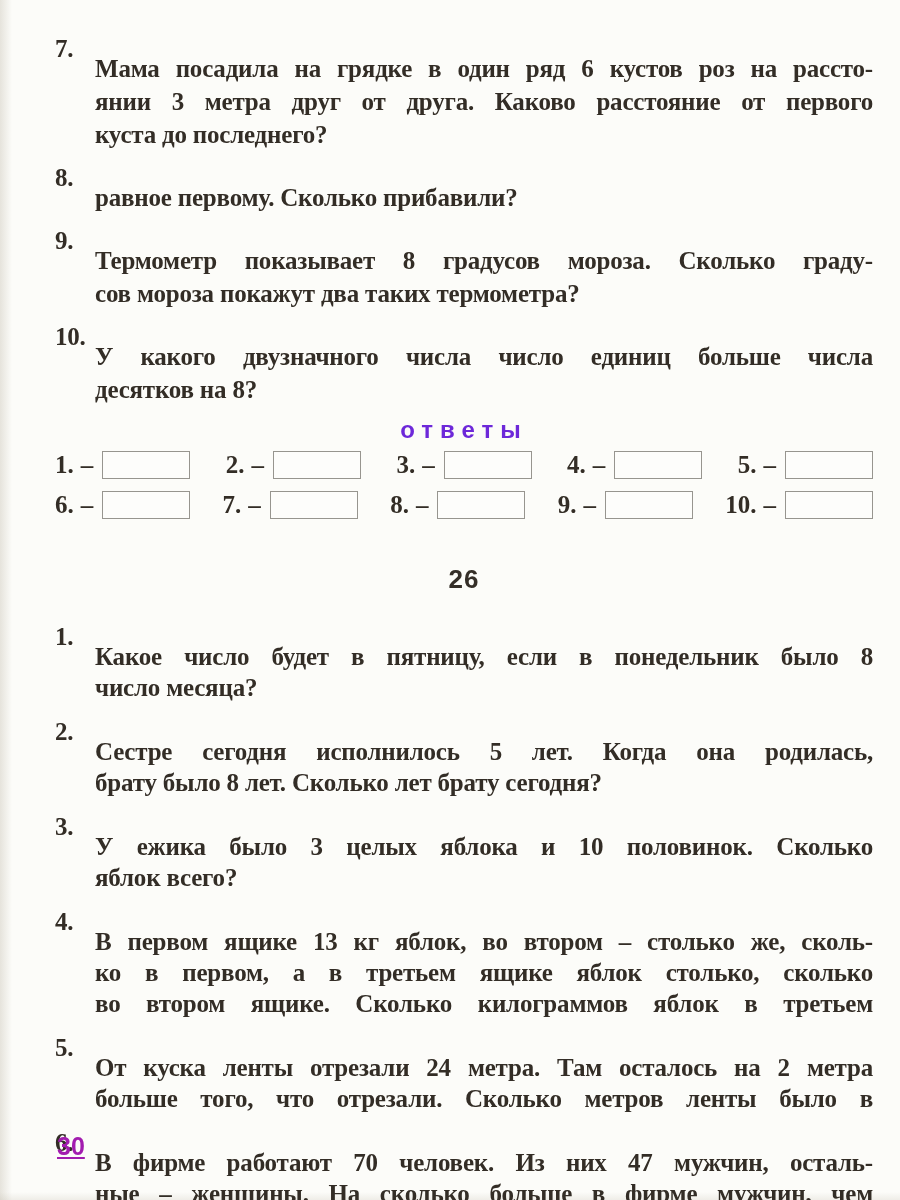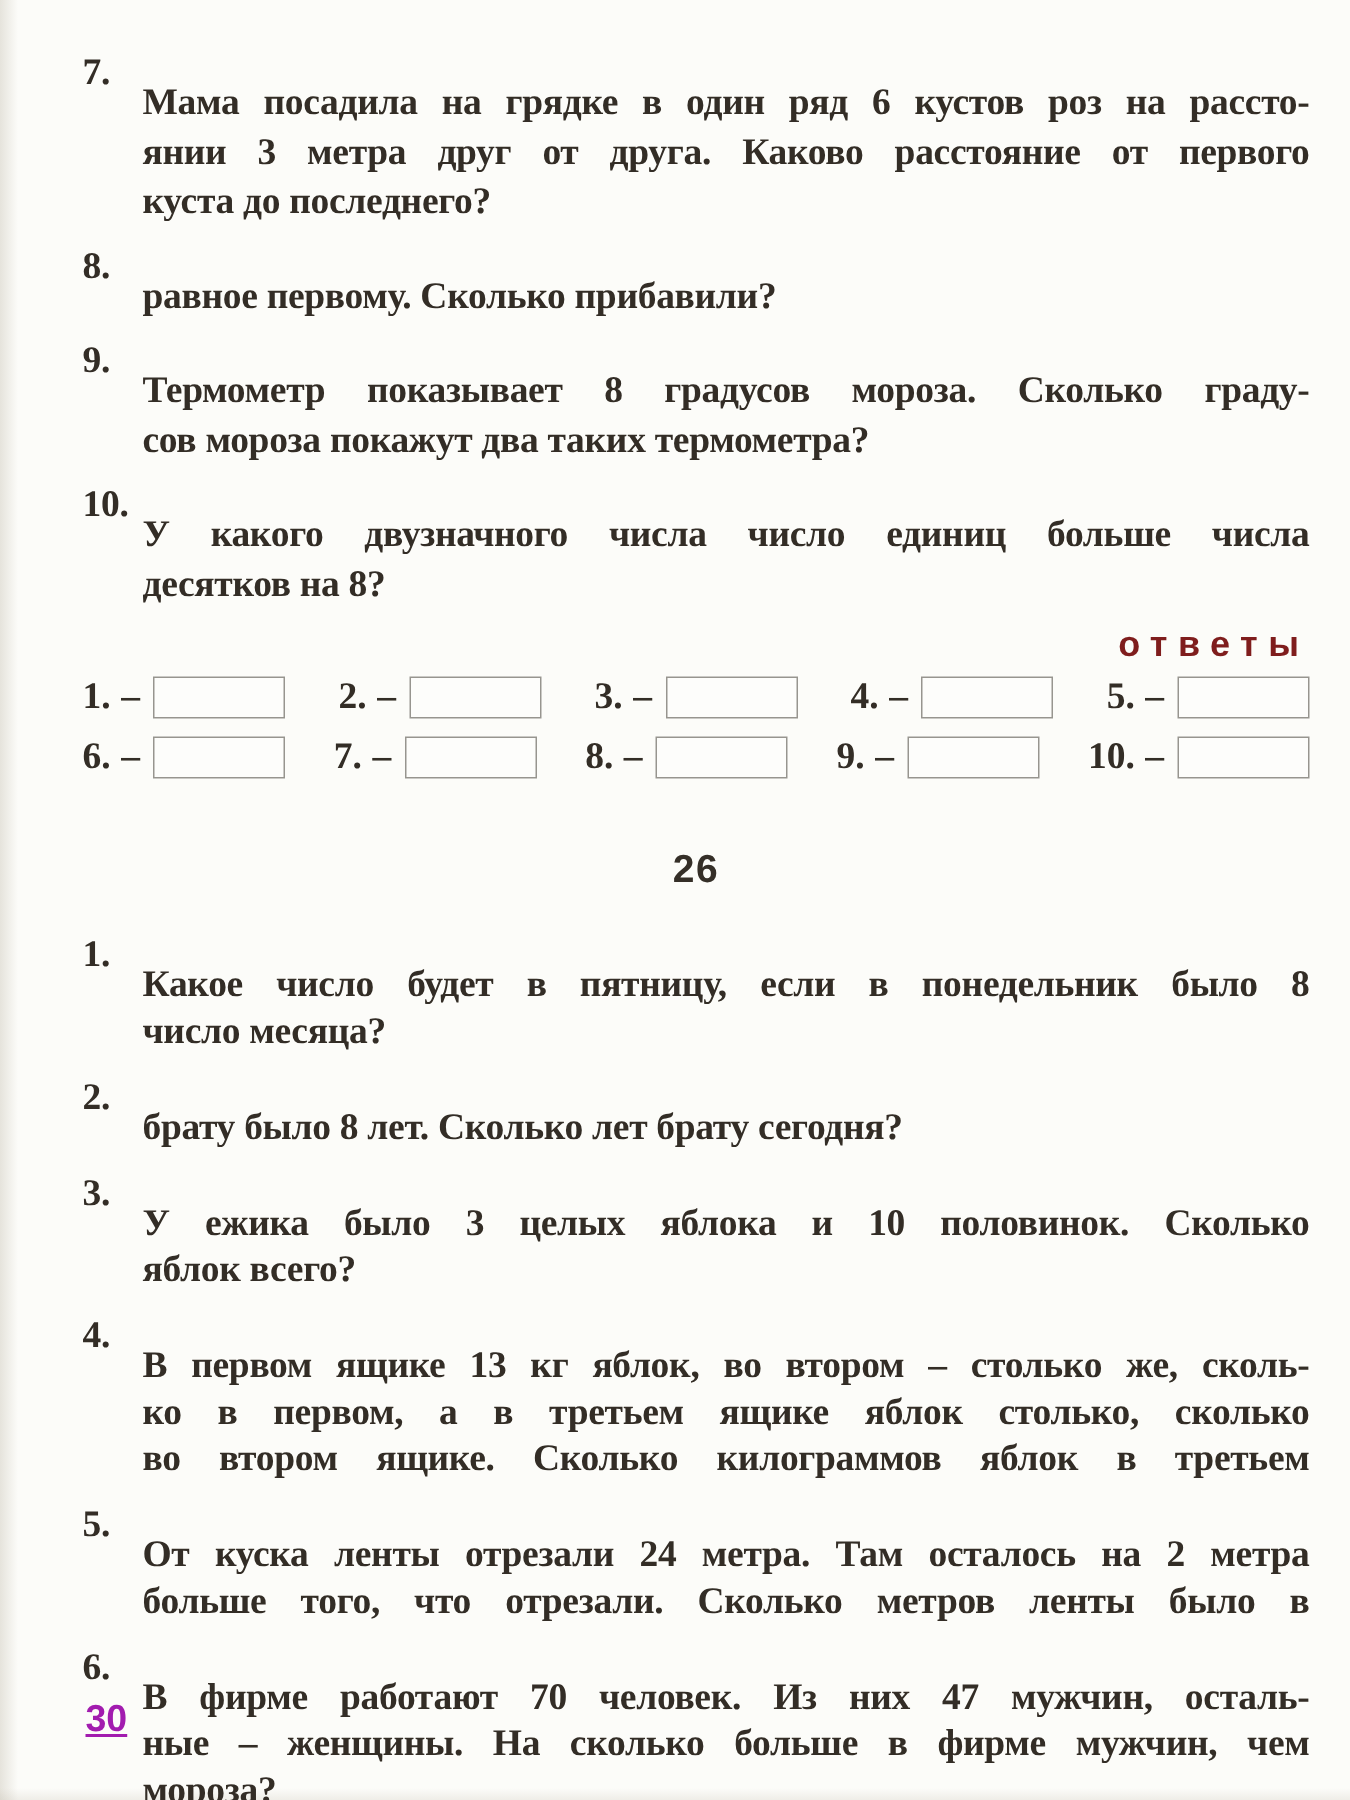--- a/index.html
+++ b/index.html
@@ -56,26 +56,26 @@
   .qline { }
   .qline.just {
     text-align: justify;
     text-align-last: justify;
   }
   
   .answers-title {
     margin: 8px 0 0 0;
     height: 28px;
     line-height: 28px;
-    text-align: right;
+    text-align: center;
     font-family: "Liberation Sans", sans-serif;
     font-size: 24px;
     font-weight: bold;
     letter-spacing: 7px;
-    color: #7f1d1d;
+    color: #6d28d9;
   }
   .arow {
     display: flex;
     justify-content: space-between;
     align-items: center;
     height: 29px;
     margin-top: 6px;
   }
   .arow.second-row { margin-top: 11px; }
   .agroup {
@@ -226,20 +226,21 @@
       <div class="q">
         <div class="qnum">1.</div>
         <div class="qtext">
             <div class="qline just">Какое число будет в пятницу, если в понедельник было 8</div>
             <div class="qline">число месяца?</div>
           </div>
       </div>
       <div class="q">
         <div class="qnum">2.</div>
         <div class="qtext">
+            <div class="qline just">Сестре сегодня исполнилось 5 лет. Когда она родилась,</div>
             <div class="qline">брату было 8 лет. Сколько лет брату сегодня?</div>
           </div>
       </div>
       <div class="q">
         <div class="qnum">3.</div>
         <div class="qtext">
             <div class="qline just">У ежика было 3 целых яблока и 10 половинок. Сколько</div>
             <div class="qline">яблок всего?</div>
           </div>
       </div>

